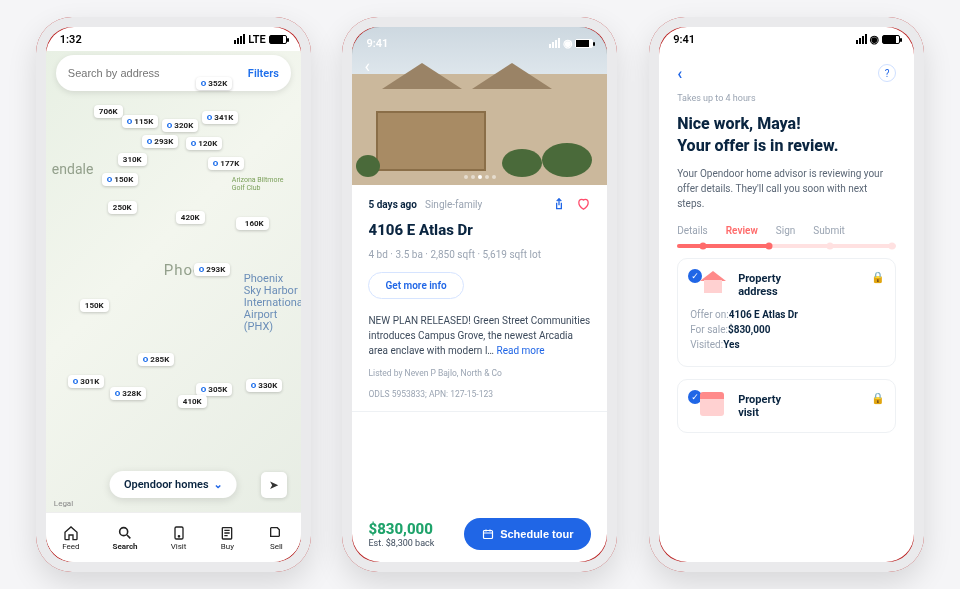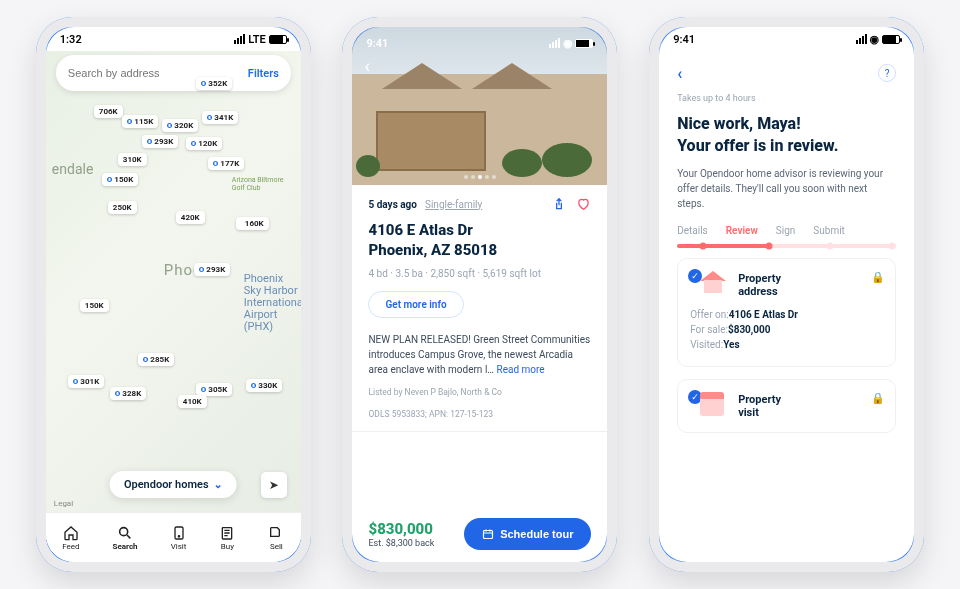--- a/index.html
+++ b/index.html
@@ -9,21 +9,21 @@
     width: 960px;
     height: 589px;
     display: flex;
     justify-content: space-around;
     align-items: center;
     padding: 20px;
   }
   .phone {
     width: 275px;
     height: 555px;
-    background: #3b82f6;
+    background: #b91c1c;
     border-radius: 36px;
     box-shadow: 0 12px 30px rgba(0,0,0,0.12), inset 0 0 0 10px #eaeaec;
     overflow: hidden;
     position: relative;
     display: flex;
     flex-direction: column;
   }
   .screen {
     position: absolute;
     top: 10px; left: 10px; right: 10px; bottom: 10px;
@@ -135,21 +135,21 @@
     position:absolute; bottom:6px; left:50%; transform:translateX(-50%);
     display:flex; gap:3px;
   }
   .p2 .hero .dots span { width:4px; height:4px; border-radius:50%; background:rgba(255,255,255,0.5); }
   .p2 .hero .dots span.on { background:#fff; }
 
   .p2 .body { flex:1; padding:12px 16px; overflow:hidden; display:flex; flex-direction:column; }
   .p2 .meta-row { display:flex; justify-content:space-between; align-items:center; font-size:10px; }
   .p2 .meta-row .left { display:flex; gap:8px; }
   .p2 .meta-row .ago { font-weight:700; color:#0a2540; }
-  .p2 .meta-row .type { color:#9aa4b2;text-decoration:underline; }
+  .p2 .meta-row .type { color:#9aa4b2; }
   .p2 .meta-row .icons { display:flex; gap:10px; font-size:14px; }
   .p2 .meta-row .share { color:#2066e6; }
   .p2 .meta-row .heart { color:#ff4d6d; }
 
   .p2 h2 { font-size:15px; font-weight:800; color:#0a2540; margin-top:10px; line-height:1.3; }
   .p2 .specs { color:#9aa4b2; font-size:10px; margin-top:8px; }
   .p2 .getinfo {
     margin-top:12px; display:inline-block; border:1px solid #d6e4ff;
     border-radius:18px; padding:7px 16px; font-size:10px; font-weight:600;
     color:#2066e6;
@@ -440,21 +440,20 @@
           </span>
           <span class="heart">
             <svg width="15" height="14" viewBox="0 0 24 24" fill="none" stroke="#ff4d6d" stroke-width="2.2">
                 <path d="M12 21s-8-5.2-8-11.2C4 6.1 6.4 4 9 4c1.7 0 2.8 1 3 1.2.2-.2 1.3-1.2 3-1.2 2.6 0 5 2.1 5 5.8 0 6-8 11.2-8 11.2z"></path>
               </svg>
           </span>
         </div>
       </div>
       <h2>
         <span>4106 E Atlas Dr</span><br>
-        <span>Phoenix, AZ 85018</span>
       </h2>
       <div class="specs">4 bd  ·  3.5 ba  ·  2,850 sqft  ·  5,619 sqft lot</div>
       <div>
         <span class="getinfo">Get more info</span>
       </div>
       <div class="desc">
         <span>NEW PLAN RELEASED! Green Street Communities introduces Campus Grove, the newest Arcadia area enclave with modern l…</span>
         <span class="readmore">Read more</span>
       </div>
       <div class="fine">Listed by Neven P Bajlo, North &amp; Co</div>

